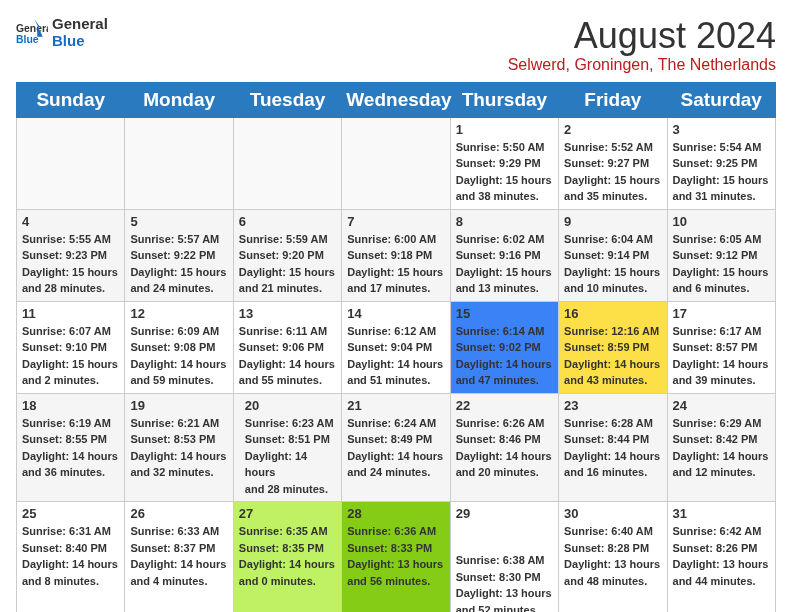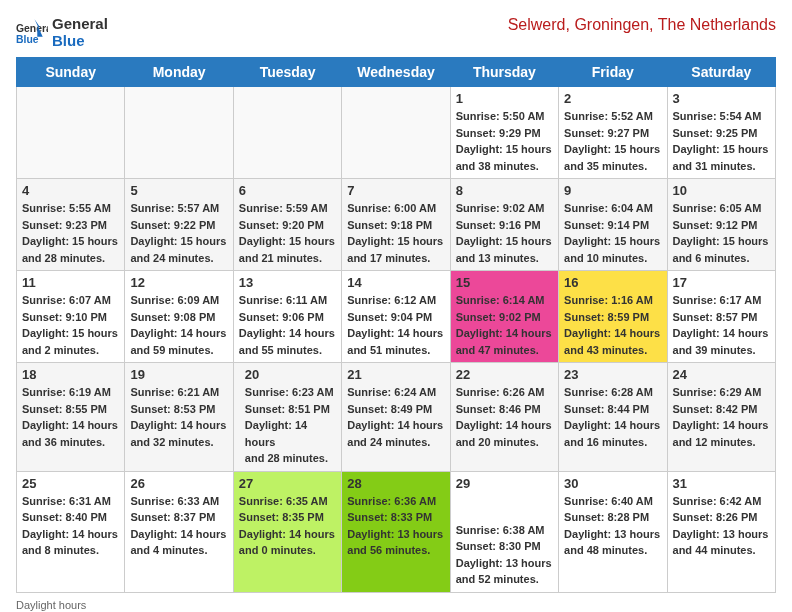--- a/index.html
+++ b/index.html
@@ -41,21 +41,21 @@
     table {
       width: 100%;
       border-collapse: collapse;
       table-layout: fixed;
     }
     th {
       background-color: #2a7abf;
       color: #fff;
       text-align: center;
       padding: 6px 4px;
-      font-size: 14px;
+      font-size: 19px;
       font-weight: bold;
       border: 1px solid #2a7abf;
     }
     td {
       border: 1px solid #ccc;
       vertical-align: top;
       padding: 4px 5px;
       font-size: 11px;
       color: #333;
       height: 90px;
@@ -91,20 +91,21 @@
       <text x="0" y="16" font-size="13" font-weight="bold" fill="#333">General</text>
       <text x="0" y="30" font-size="13" font-weight="bold" fill="#1a6bbf">Blue</text>
       <polygon points="32,2 40,14 36,14 36,28 44,28" fill="#1a6bbf" transform="translate(-4,-2) scale(0.85)"></polygon>
     </svg>
     <div>
       <div style="font-size:15px;font-weight:bold;color:#333;line-height:1.1;">General</div>
       <div style="font-size:15px;font-weight:bold;color:#1a6bbf;line-height:1.1;">Blue</div>
     </div>
   </div>
   <div class="title-area">
+    <div class="main-title">August 2024</div>
     <div class="subtitle">Selwerd, Groningen, The Netherlands</div>
   </div>
 </div>
 
 <table>
   <thead>
     <tr>
     <th>Sunday</th>
         <th>Monday</th>
         <th>Tuesday</th>
@@ -166,21 +167,21 @@
         </td>
         <td style="background: rgb(245, 245, 245);">
           <span class="day-number">7</span>
           <div class="day-info" style="white-space: pre-line;">Sunrise: 6:00 AM
 Sunset: 9:18 PM
 Daylight: 15 hours
 and 17 minutes.</div>
         </td>
         <td style="background: rgb(245, 245, 245);">
           <span class="day-number">8</span>
-          <div class="day-info" style="white-space: pre-line;">Sunrise: 9:02 AM
+          <div class="day-info" style="white-space: pre-line;">Sunrise: 6:02 AM
 Sunset: 9:16 PM
 Daylight: 15 hours
 and 13 minutes.</div>
         </td>
         <td style="background: rgb(245, 245, 245);">
           <span class="day-number">9</span>
           <div class="day-info" style="white-space: pre-line;">Sunrise: 6:04 AM
 Sunset: 9:14 PM
 Daylight: 15 hours
 and 10 minutes.</div>
@@ -215,30 +216,30 @@
 Daylight: 14 hours
 and 55 minutes.</div>
         </td>
         <td style="background: rgb(255, 255, 255);">
           <span class="day-number">14</span>
           <div class="day-info" style="white-space: pre-line;">Sunrise: 6:12 AM
 Sunset: 9:04 PM
 Daylight: 14 hours
 and 51 minutes.</div>
         </td>
-        <td style="background: #ec4899;">
+        <td style="background: #3b82f6;">
           <span class="day-number">15</span>
           <div class="day-info" style="white-space: pre-line;">Sunrise: 6:14 AM
 Sunset: 9:02 PM
 Daylight: 14 hours
 and 47 minutes.</div>
         </td>
         <td style="background: #fde047;">
           <span class="day-number">16</span>
-          <div class="day-info" style="white-space: pre-line;">Sunrise: 1:16 AM
+          <div class="day-info" style="white-space: pre-line;">Sunrise: 12:16 AM
 Sunset: 8:59 PM
 Daylight: 14 hours
 and 43 minutes.</div>
         </td>
         <td style="background: rgb(255, 255, 255);">
           <span class="day-number">17</span>
           <div class="day-info" style="white-space: pre-line;">Sunrise: 6:17 AM
 Sunset: 8:57 PM
 Daylight: 14 hours
 and 39 minutes.</div>

